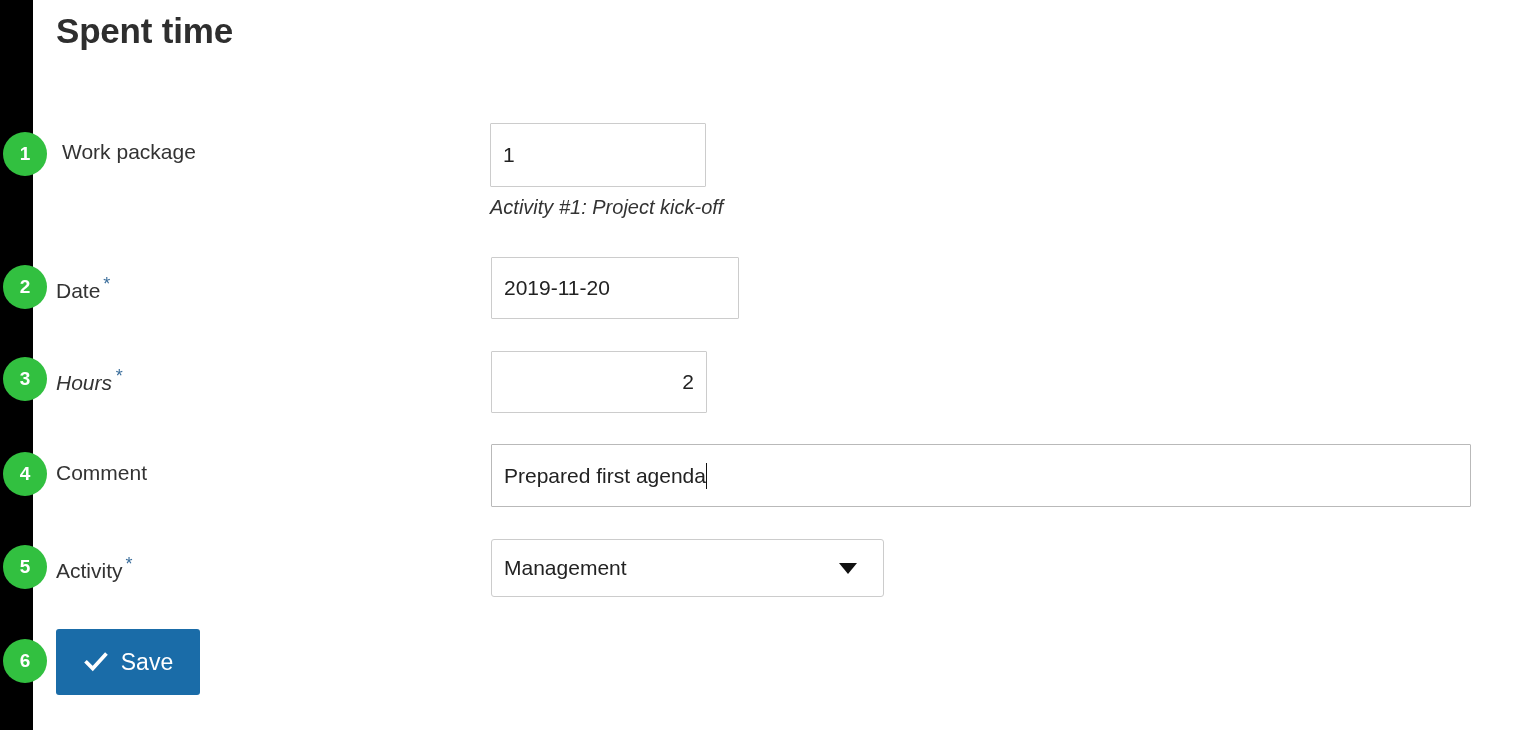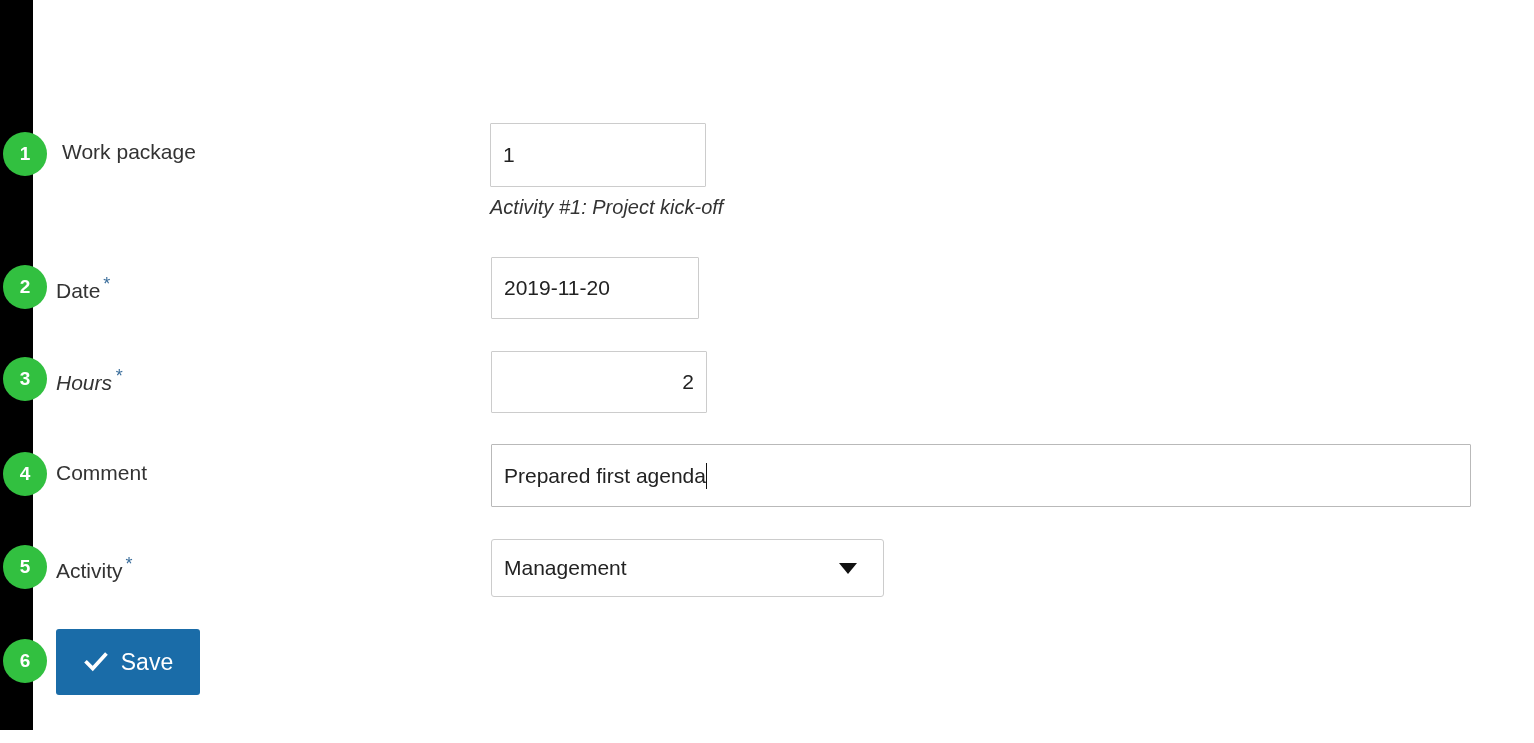--- a/index.html
+++ b/index.html
@@ -160,36 +160,37 @@
     border-radius: 1px;
   }
 </style>
 </head>
 <body>
 
 <div id="screen">
 
   <div id="side-rail"></div>
 
+  <div id="page-title">Spent time</div>
 
   <div class="form-row" style="top:0;">
     <div class="step-badge" style="top:132px;">1</div>
     <div class="field-label" style="top:140px;margin-left:6px;">
       <span>Work package</span>
     </div>
     <input class="text-input" type="text" style="left: 490px; top: 123px; width: 216px; height: 64px;" value="1">
     <div class="helper-text" style="left:490px; top:196px;">Activity #1: Project kick-off</div>
   </div>
 
   <div class="form-row" style="top:0;">
     <div class="step-badge" style="top:265px;">2</div>
     <div class="field-label" style="top:274px;">
       <span>Date</span><span class="req-star">*</span>
     </div>
-    <input class="text-input" type="text" style="left: 491px; top: 257px; width: 208px; height: 62px;" value="2019-11-20">
+    <input class="text-input" type="text" style="left: 491px; top: 257px; width: 248px; height: 62px;" value="2019-11-20">
   </div>
 
   <div class="form-row" style="top:0;">
     <div class="step-badge" style="top:357px;">3</div>
     <div class="field-label" style="top:366px;font-style:italic;">
       <span>Hours</span><span class="req-star">*</span>
     </div>
     <input class="text-input" type="text" style="left: 491px; top: 351px; width: 216px; height: 62px; text-align: right;" value="2">
   </div>
 

